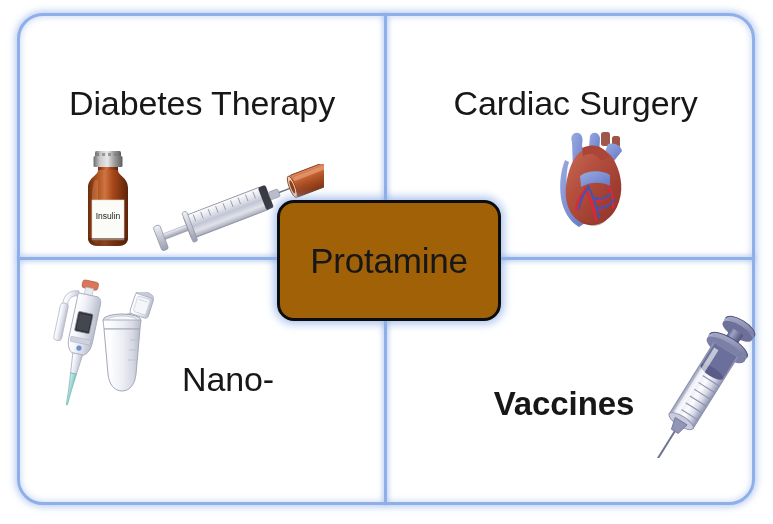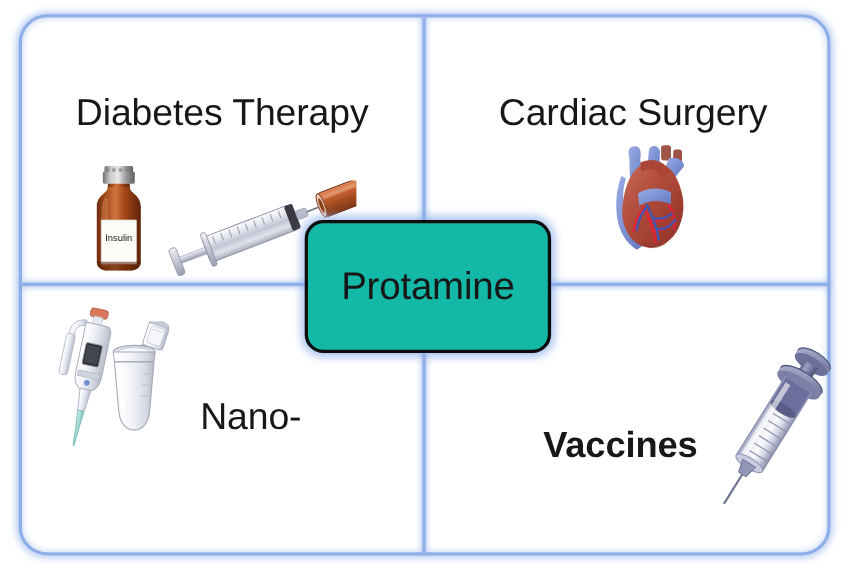--- a/index.html
+++ b/index.html
@@ -106,21 +106,21 @@
   }
 
   
   .center-node {
     position: absolute;
     left: 277px;
     top: 200px;
     width: 224px;
     height: 121px;
     box-sizing: border-box;
-    background: #14b8a6;
+    background: #a16207;
     border: 3.5px solid #0d0d0d;
     border-radius: 17px;
     box-shadow: 0 0 8px 3px rgba(143,175,232,0.75);
     display: flex;
     align-items: center;
     justify-content: center;
     z-index: 5;
   }
   .center-node-label {
     font-size: 35px;

